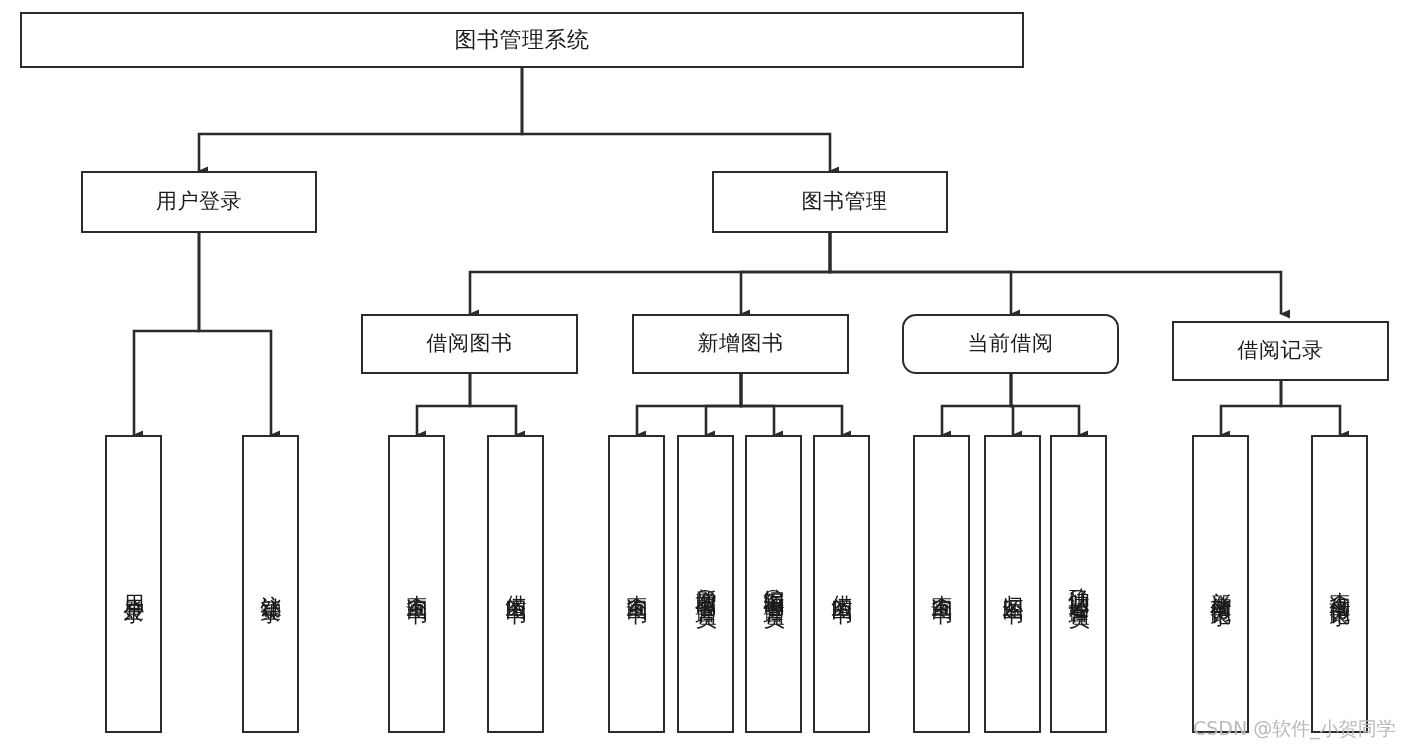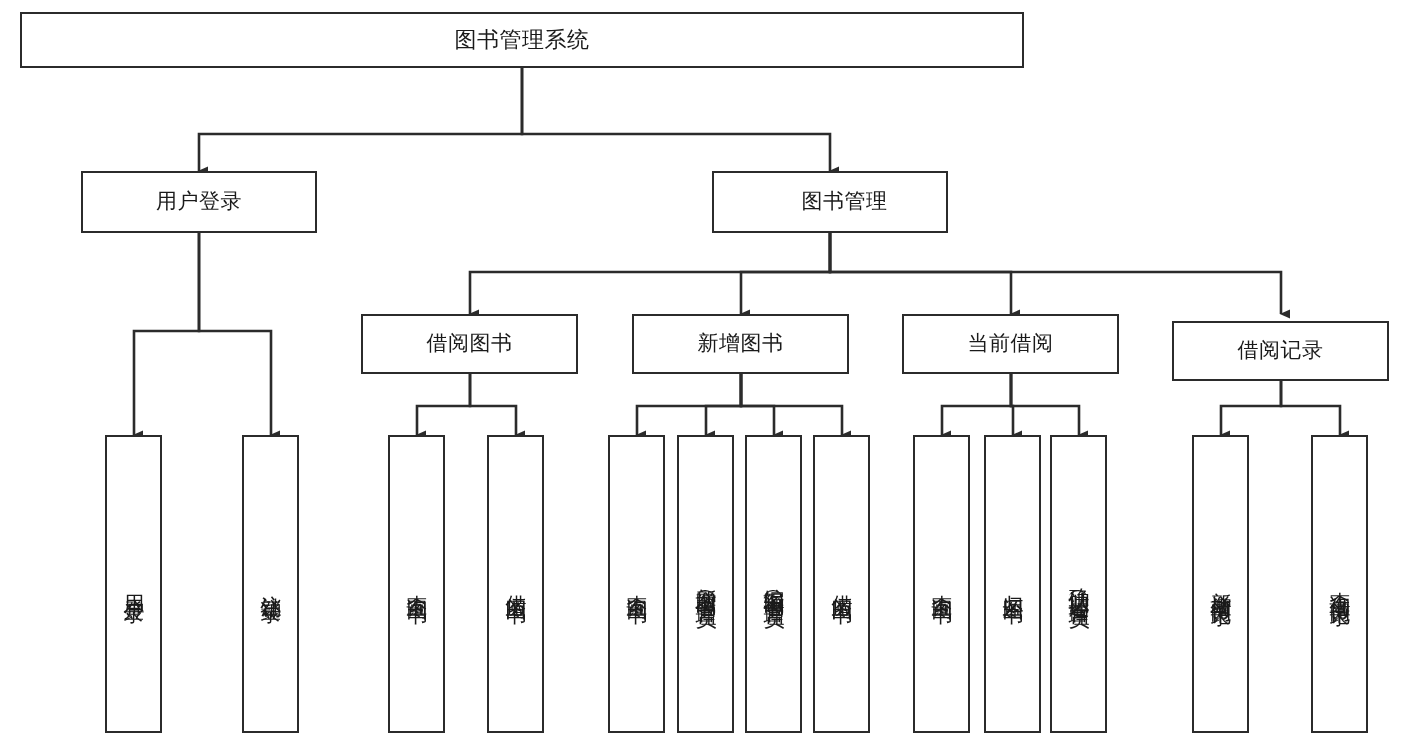--- a/index.html
+++ b/index.html
@@ -107,21 +107,21 @@
       </div>
       <div class="node horiz" style="left: 712px; top: 171px; width: 236px; height: 62px; border-color: rgb(43, 43, 43); background: rgb(255, 255, 255); padding-left: 29px;">
         <span class="node-label" style="color: rgb(26, 26, 26);">图书管理</span>
       </div>
       <div class="node horiz" style="left: 361px; top: 314px; width: 217px; height: 60px; border-color: rgb(43, 43, 43); background: rgb(255, 255, 255);">
         <span class="node-label" style="color: rgb(26, 26, 26);">借阅图书</span>
       </div>
       <div class="node horiz" style="left: 632px; top: 314px; width: 217px; height: 60px; border-color: rgb(43, 43, 43); background: rgb(255, 255, 255);">
         <span class="node-label" style="color: rgb(26, 26, 26);">新增图书</span>
       </div>
-      <div class="node horiz" style="left: 902px; top: 314px; width: 217px; height: 60px; border-color: rgb(43, 43, 43); background: rgb(255, 255, 255);">
+      <div class="node horiz" style="left: 902px; top: 314px; width: 217px; height: 60px; border-color: rgb(43, 43, 43); background: rgb(255, 255, 255); border-radius: 14px;">
         <span class="node-label" style="color: rgb(26, 26, 26);">当前借阅</span>
       </div>
       <div class="node horiz" style="left: 1172px; top: 321px; width: 217px; height: 60px; border-color: rgb(43, 43, 43); background: rgb(255, 255, 255);">
         <span class="node-label" style="color: rgb(26, 26, 26);">借阅记录</span>
       </div>
       <div class="node vert" style="left: 105px; top: 435px; width: 57px; height: 298px; border-color: rgb(43, 43, 43); background: rgb(255, 255, 255);">
         <span class="node-label" style="color: rgb(26, 26, 26);">用户登录</span>
       </div>
       <div class="node vert" style="left: 242px; top: 435px; width: 57px; height: 298px; border-color: rgb(43, 43, 43); background: rgb(255, 255, 255);">
         <span class="node-label" style="color: rgb(26, 26, 26);">注销登录</span>
@@ -153,13 +153,14 @@
       <div class="node vert" style="left: 1050px; top: 435px; width: 57px; height: 298px; border-color: rgb(43, 43, 43); background: rgb(255, 255, 255);">
         <span class="node-label" style="color: rgb(26, 26, 26);">确认归还（管理员）</span>
       </div>
       <div class="node vert" style="left: 1192px; top: 435px; width: 57px; height: 298px; border-color: rgb(43, 43, 43); background: rgb(255, 255, 255);">
         <span class="node-label" style="color: rgb(26, 26, 26);">新增借阅记录</span>
       </div>
       <div class="node vert" style="left: 1311px; top: 435px; width: 57px; height: 298px; border-color: rgb(43, 43, 43); background: rgb(255, 255, 255);">
         <span class="node-label" style="color: rgb(26, 26, 26);">查询借阅记录</span>
       </div>
     </div>
+  <div class="watermark" style="left: 1193px; top: 716px; color: rgb(185, 185, 185);">CSDN @软件_小贺同学</div>
 </div>
 
 </body></html>

